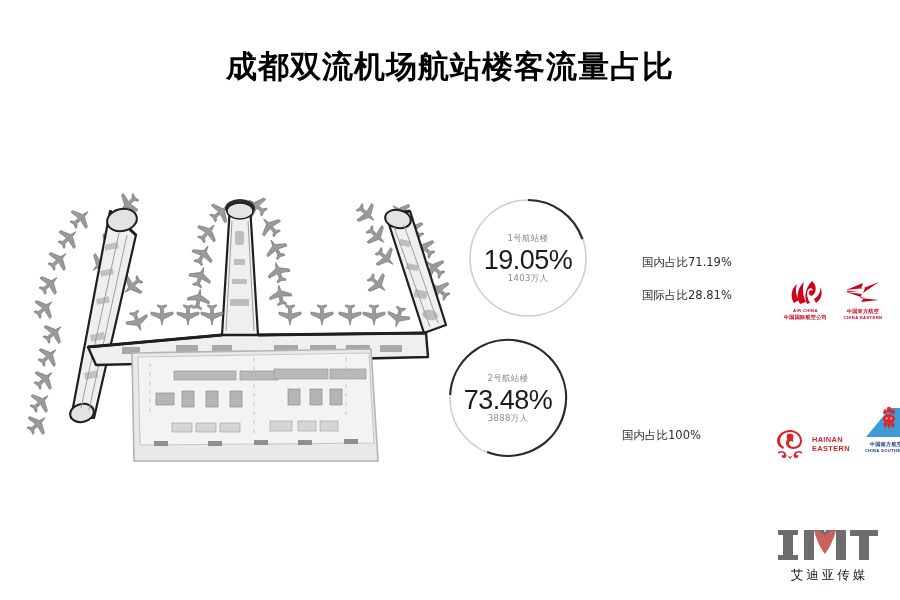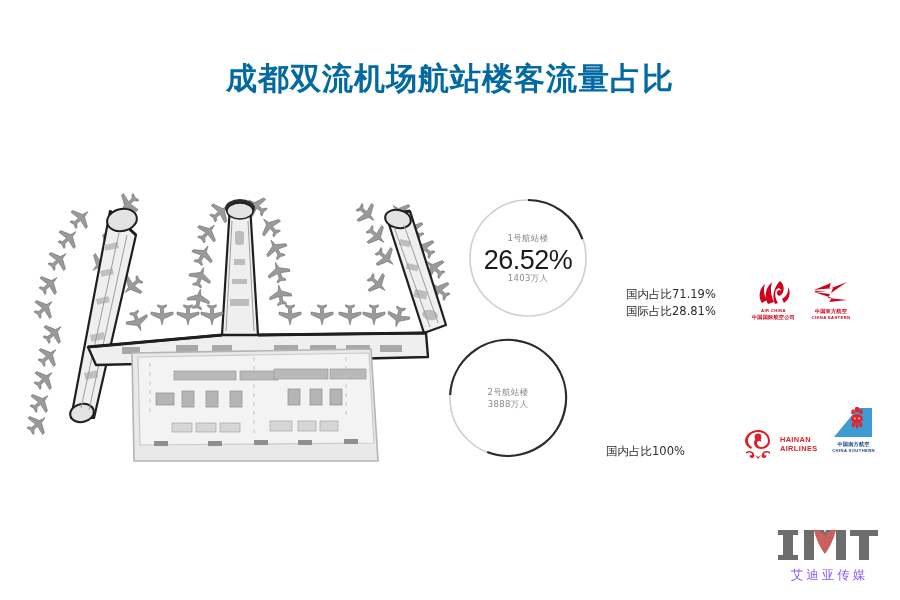--- a/index.html
+++ b/index.html
@@ -8,26 +8,26 @@
     background:#ffffff;
     font-family:"Liberation Sans","DejaVu Sans",sans-serif;
     overflow:hidden;
     position:relative;
   }
   .slide{position:absolute;inset:0;}
 
   
   .title{
     position:absolute;
-    top:58px;left:0;width:900px;
+    top:46px;left:0;width:900px;
     text-align:center;
     font-size:31px;
     font-weight:bold;
     letter-spacing:1px;
-    color:#0369a1;
+    color:#000000;
     font-family:"DejaVu Sans","Liberation Sans",sans-serif;
     white-space:nowrap;
   }
 
   
   .map-wrap{
     position:absolute;
     left:26px;top:175px;
     width:430px;height:290px;
   }
@@ -74,21 +74,21 @@
   }
 
   .share-text{
     margin-left:36px;
     font-size:11.5px;
     color:#2d2d2d;
     line-height:1.5;
     white-space:nowrap;
     font-family:"DejaVu Sans","Liberation Sans",sans-serif;
   }
-  .share-text div{margin:0;}
+  .share-text div{margin:16px;}
 
   .logos{
     display:flex;
     align-items:center;
   }
   .logos-1{margin-left:36px;}
   .logos-2{margin-left:56px;}
   .logo{
     display:flex;flex-direction:column;
     align-items:center;justify-content:flex-start;
@@ -118,21 +118,21 @@
     position:absolute;
     left:772px;top:528px;
     width:112px;
     text-align:center;
   }
   .watermark .mark{position:relative;height:36px;}
   .watermark .mark svg{display:block;margin:0 auto;}
   .watermark .wm-sub{
     margin-top:3px;
     font-size:12.5px;
-    color:#8b5cf6;
+    color:#0f172a;
     letter-spacing:3px;
     font-family:Liberation Mono, monospace;
     text-indent:3px;
   }
 </style>
 </head>
 <body>
 
 <div class="slide">
 
@@ -313,21 +313,21 @@
   <div class="row row-1">
 
     <div class="donut">
       <svg viewBox="0 0 124 124" xmlns="http://www.w3.org/2000/svg">
         <circle cx="62" cy="62" r="58" fill="none" stroke="#cfcfcf" stroke-width="1.6"></circle>
 
         <path d="M 62 4 A 58 58 0 0 1 116.37 43.22" fill="none" stroke="#2b2b2b" stroke-width="2.2" stroke-linecap="butt"></path>
       </svg>
       <div class="inner">
         <div class="term-name">1号航站楼</div>
-        <div class="pct">26.52%</div>
+        <div class="pct">19.05%</div>
         <div class="people">1403万人</div>
       </div>
     </div>
 
     <div class="share-text">
       <div>国内占比71.19%</div>
       <div>国际占比28.81%</div>
     </div>
 
     <div class="logos logos-1">
@@ -363,20 +363,21 @@
   <div class="row row-2">
 
     <div class="donut">
       <svg viewBox="0 0 124 124" xmlns="http://www.w3.org/2000/svg">
         <circle cx="62" cy="62" r="58" fill="none" stroke="#cfcfcf" stroke-width="1.6"></circle>
 
         <path d="M 4.15 58.96 A 58 58 0 1 1 41.18 115.95" fill="none" stroke="#2b2b2b" stroke-width="2.2" stroke-linecap="butt"></path>
       </svg>
       <div class="inner">
         <div class="term-name">2号航站楼</div>
+        <div class="pct">73.48%</div>
         <div class="people">3888万人</div>
       </div>
     </div>
 
     <div class="share-text">
       <div>国内占比100%</div>
     </div>
 
     <div class="logos logos-2">
 
@@ -386,21 +387,21 @@
             <g fill="#d8232a">
               <path d="M17,2 C24,2 29,7 29,13 C29,18 25,21 20,21 C16,21 13,18 13,15 C13,12 15,10 17,10 C19,10 21,12 20,14 C19,12 16,13 16,15 C16,17 18,19 20,19 C24,19 27,16 27,13 C27,8 23,4 17,4 C11,4 7,8 7,13 C7,16 9,18 11,19 L10,21 C6,19 4,16 4,13 C4,7 10,2 17,2 Z"></path>
               <circle cx="17" cy="9" r="3.4"></circle>
               <path d="M5,24 C8,22 12,23 13,26 C14,28 13,30 11,30 C9,30 8,28 9,27 C10,28 11,27 11,26 C10,24 7,24 5,26 Z"></path>
               <path d="M29,24 C26,22 22,23 21,26 C20,28 21,30 23,30 C25,30 26,28 25,27 C24,28 23,27 23,26 C24,24 27,24 29,26 Z"></path>
               <path d="M14,27 L17,31 L20,27 L17,29 Z"></path>
             </g>
           </svg>
           <div class="hainan-word">
             <div>HAINAN</div>
-            <div>AIRLINES</div>
+            <div>EASTERN</div>
           </div>
         </div>
       </div>
 
       <div class="logo">
         <svg width="44" height="34" viewBox="0 0 44 34">
           <path d="M26,1 L40,1 L40,30 L2,30 Z" fill="#3f9bd4"></path>
           <g fill="#e0262c" transform="translate(25,9) scale(0.92)">
             <ellipse cx="0" cy="3" rx="6.4" ry="5"></ellipse>
             <path d="M-6,-2 C-7,-6 -5,-8 -3,-7 L-2,-3 Z"></path>

